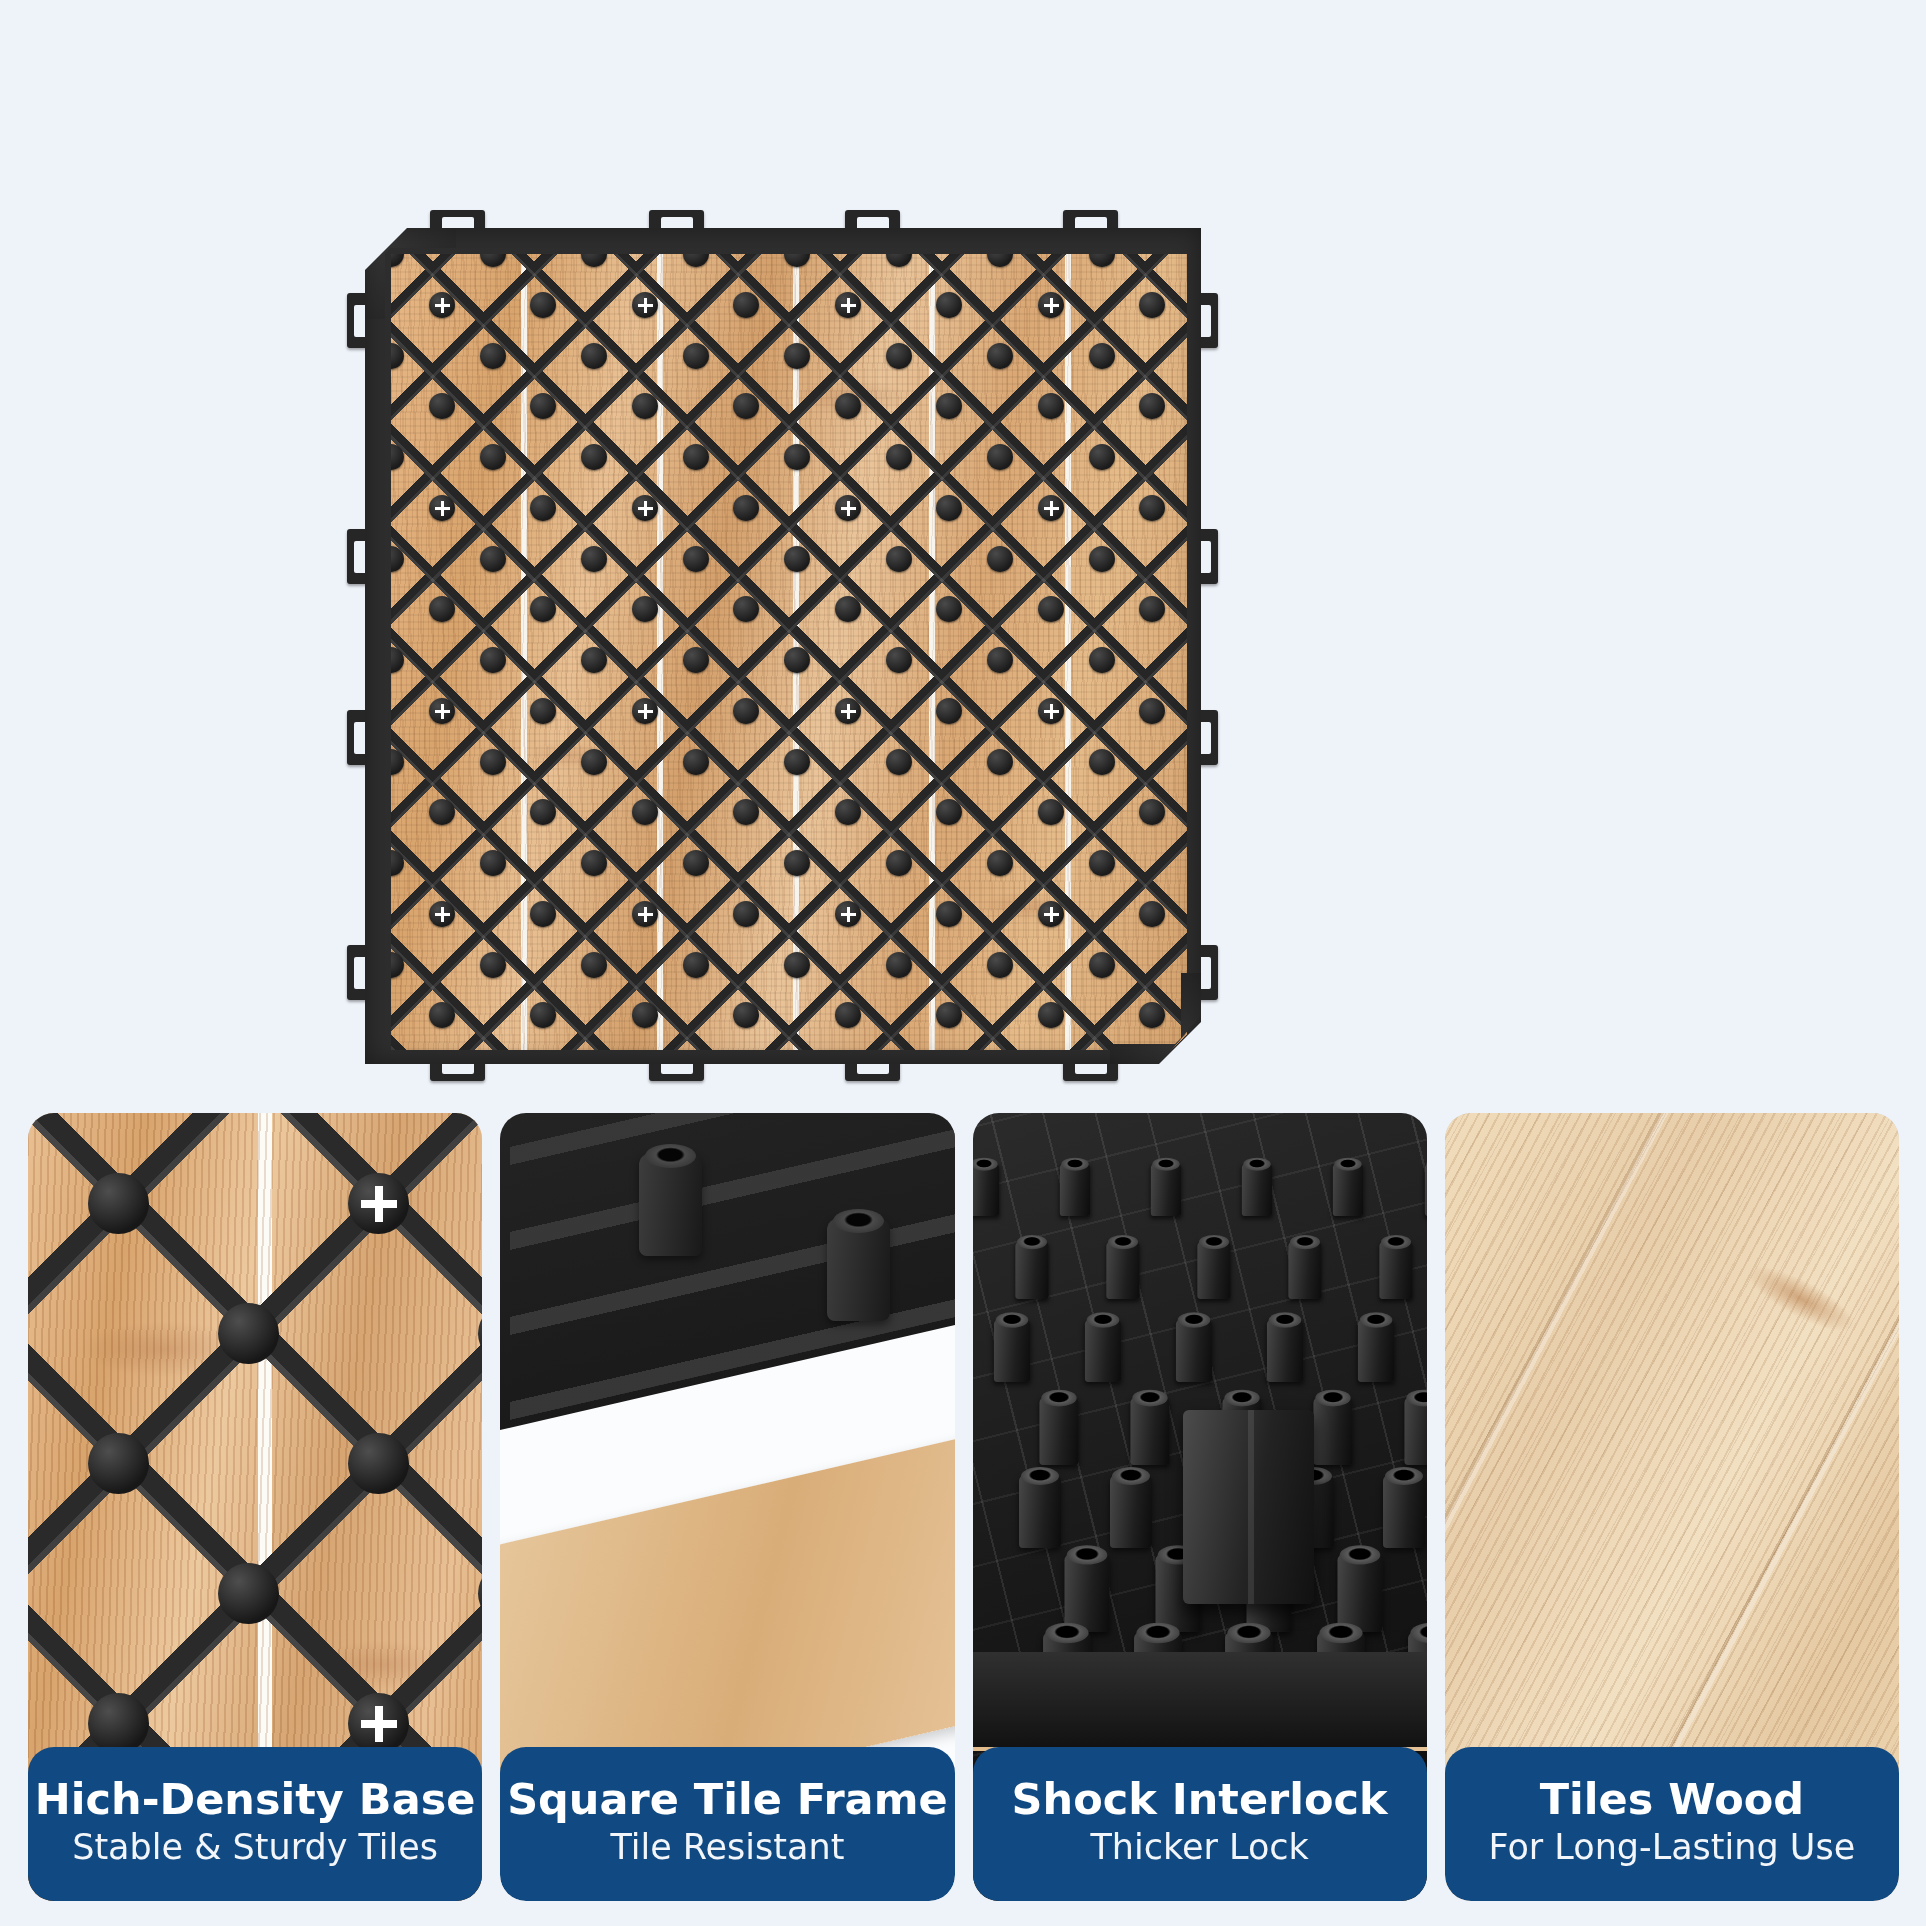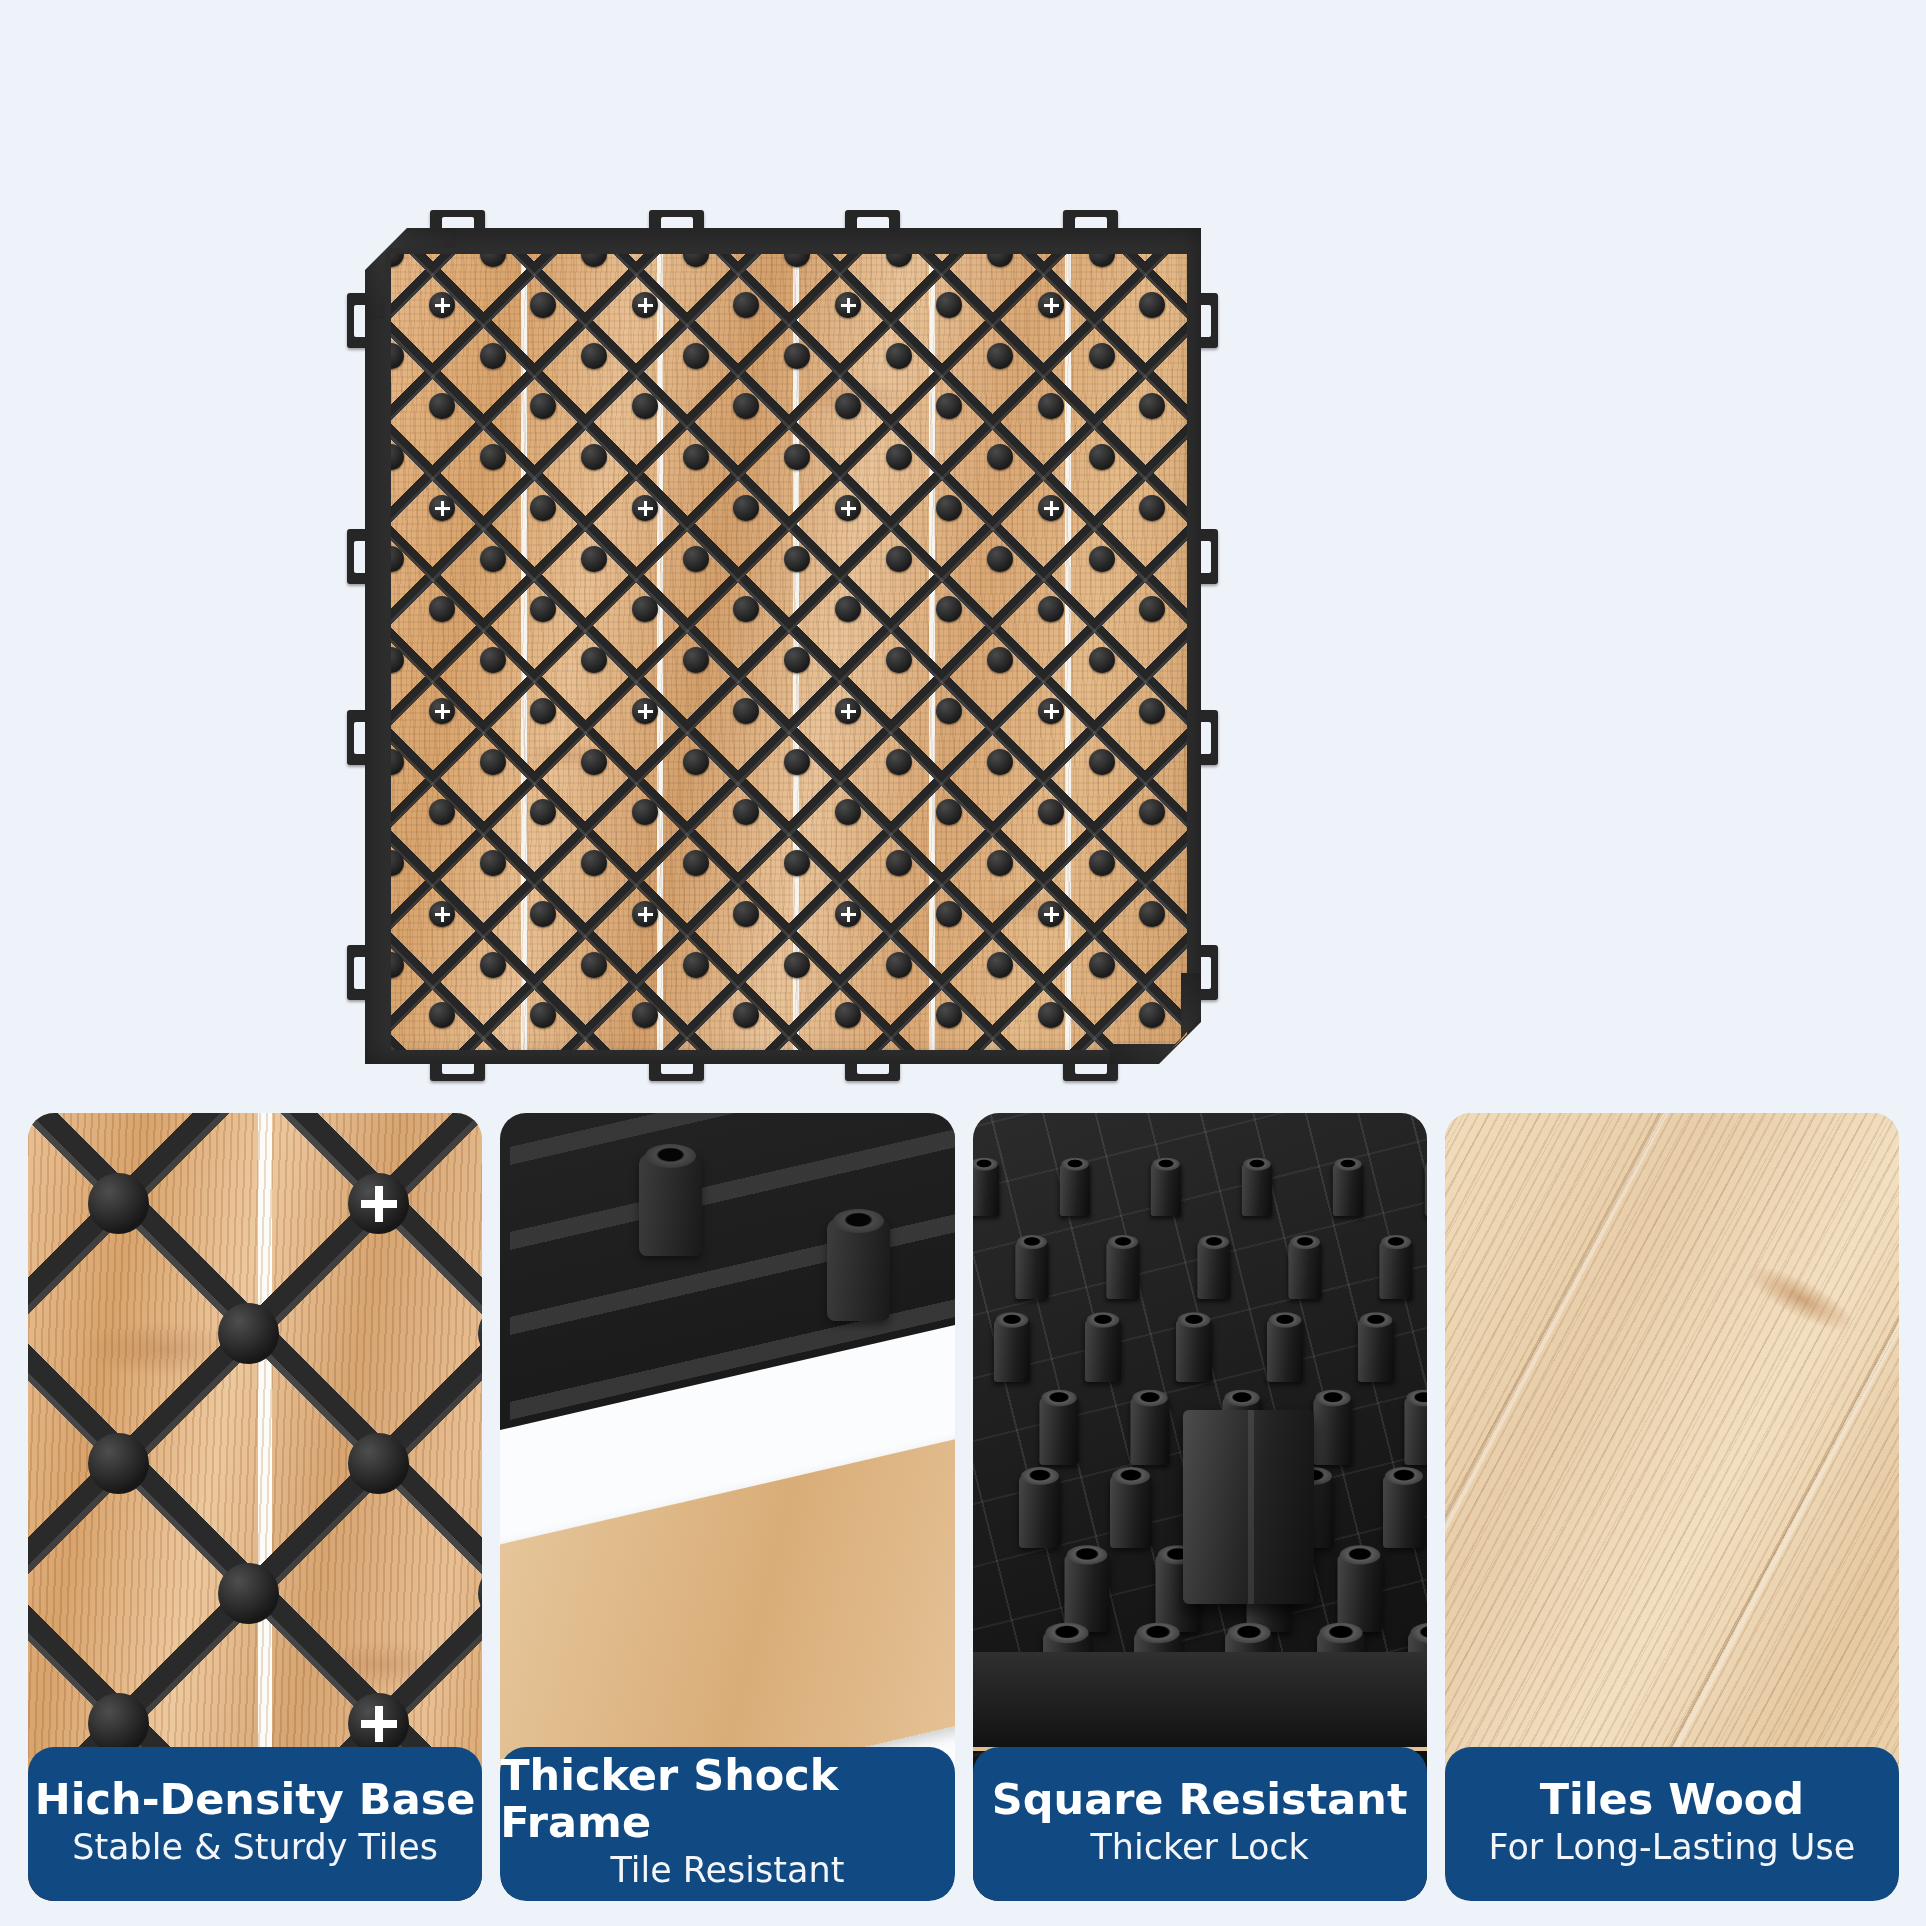--- a/index.html
+++ b/index.html
@@ -544,21 +544,21 @@
         <div class="c2-bg"></div>
         <div class="c2-deck"></div>
         <div class="c2-ribs"></div>
         <div class="c2-boss" style="left:139px; top:40px;"></div>
         <div class="c2-boss" style="left:327px; top:105px;"></div>
         <div class="c2-woodtop"></div>
         <div class="c2-rail"></div>
         <div class="c2-woodbase"></div>
       </div>
       <div class="caption">
-        <div class="cap-title">Thicker Shock Frame</div>
+        <div class="cap-title">Square Tile Frame</div>
         <div class="cap-sub">Tile Resistant</div>
       </div>
     </div>
 
     <div class="card">
       <div class="card-img">
         <div class="c3-bg"></div>
         <div class="c3-grid"></div>
         <div id="c3-pegs">
             <div class="c3-peg" style="left: -10px; top: 30px; transform: scale(0.72); transform-origin: center bottom;"></div>
@@ -595,21 +595,21 @@
             <div class="c3-peg" style="left: 164px; top: 529px; transform: scale(1.14); transform-origin: center bottom;"></div>
             <div class="c3-peg" style="left: 255px; top: 529px; transform: scale(1.14); transform-origin: center bottom;"></div>
             <div class="c3-peg" style="left: 347px; top: 529px; transform: scale(1.14); transform-origin: center bottom;"></div>
             <div class="c3-peg" style="left: 438px; top: 529px; transform: scale(1.14); transform-origin: center bottom;"></div>
           </div>
         <div class="c3-lock"></div>
         <div class="c3-woodstrip"></div>
         <div class="c3-base"></div>
       </div>
       <div class="caption">
-        <div class="cap-title">Square Resistant</div>
+        <div class="cap-title">Shock Interlock</div>
         <div class="cap-sub">Thicker Lock</div>
       </div>
     </div>
 
     <div class="card">
       <div class="card-img">
         <div class="c4-wood"></div>
         <div class="c4-planks"></div>
         <div class="c4-grain"></div>
         <div class="c4-knot"></div>

